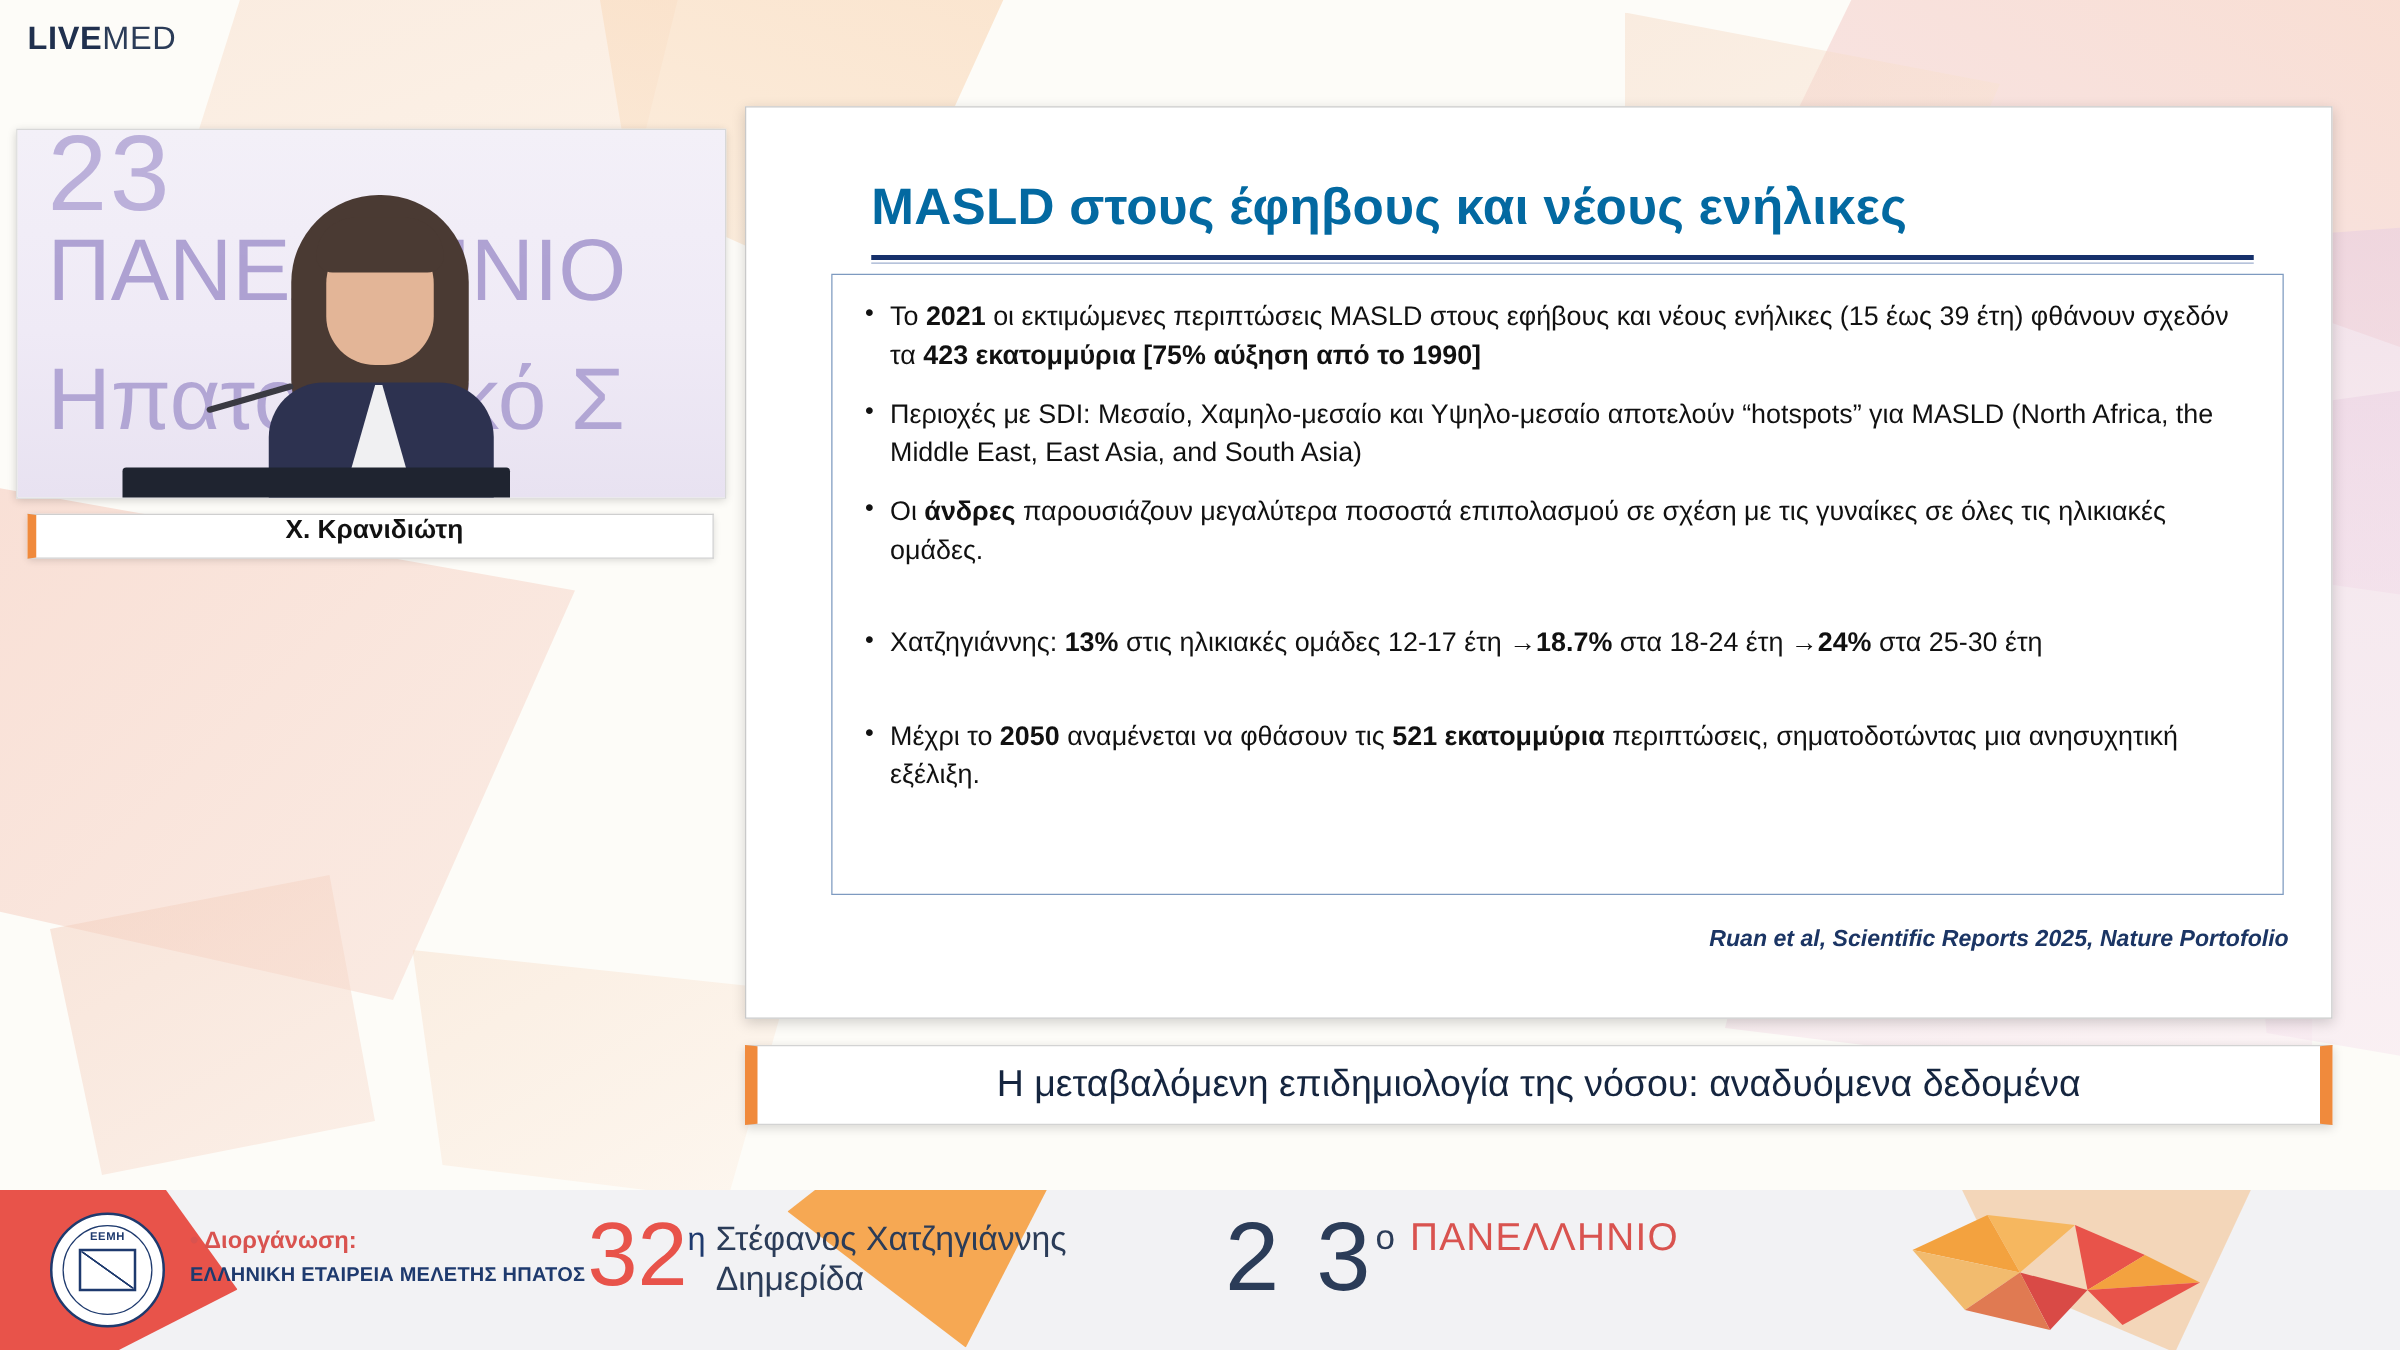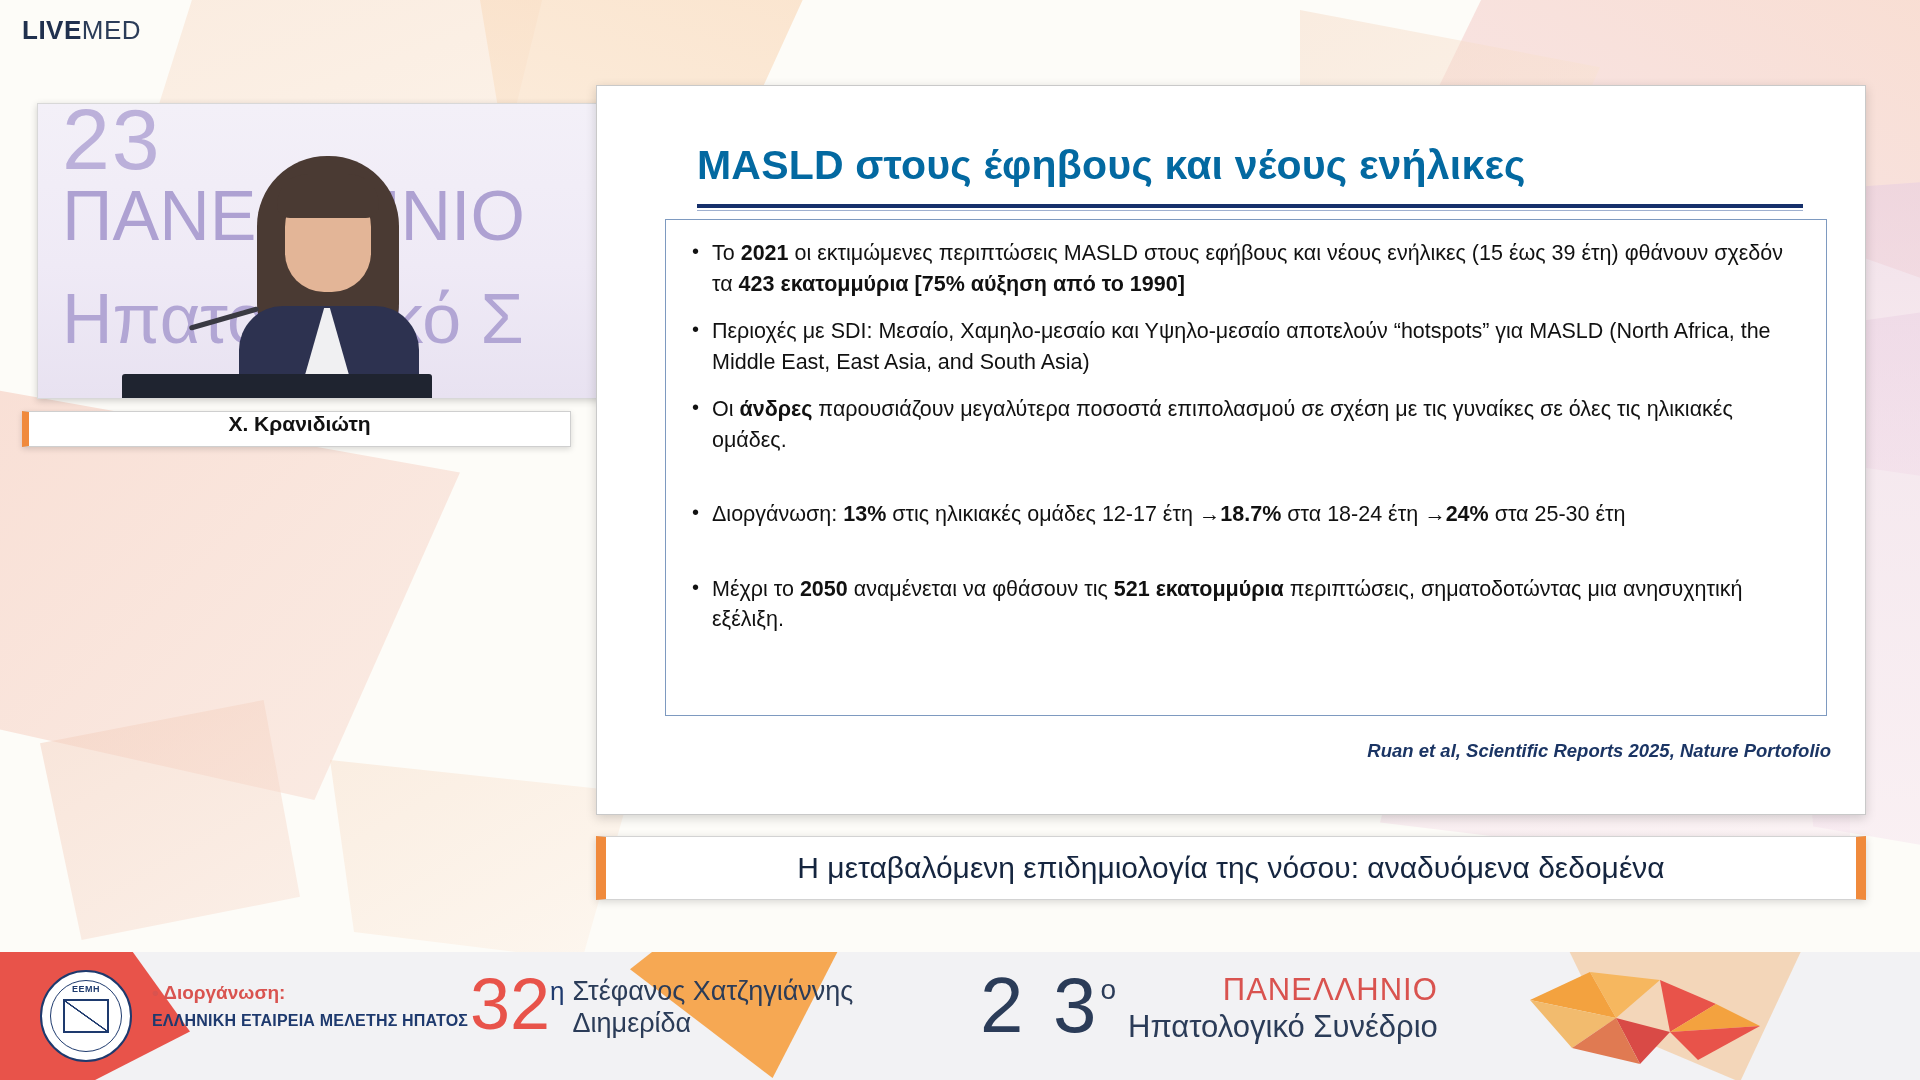--- a/index.html
+++ b/index.html
@@ -46,21 +46,21 @@
 
   
   .logo { position:absolute; left:22px; top:15px; font-size:26px; letter-spacing:.5px;
           color:#20304e; }
   .logo b { font-weight: 800; }
   .logo span { font-weight: 400; color:#2b3c58; }
 
   
   .cam { position:absolute; left:13px; top:103px; width:568px; height:296px;
          background:#fff; border:1px solid #d8d8d8; box-shadow:0 2px 7px rgba(0,0,0,.18);
-         overflow:hidden;margin-left:24px; }
+         overflow:hidden; }
   .cam .poster { position:absolute; inset:0;
       background:
         linear-gradient(180deg,#f3f0f8 0%, #efeaf6 55%, #e8e2f1 100%); }
   .cam .bigtext { position:absolute; left:24px; top:-14px; font-size:86px; font-weight:400;
         color:#9b8bc9; opacity:.62; letter-spacing:2px; white-space:nowrap;
         font-family:"Liberation Sans", sans-serif; }
   .cam .bigtext2 { position:absolute; left:24px; top:72px; font-size:70px; color:#8f7fc2;
         opacity:.68; white-space:nowrap; }
   .cam .bigtext3 { position:absolute; left:24px; top:175px; font-size:70px; color:#8f7fc2;
         opacity:.62; white-space:nowrap; }
@@ -200,21 +200,21 @@
   <div class="slide">
     <div class="slide-title">MASLD στους έφηβους και νέους ενήλικες</div>
     <div class="title-rule"></div>
     <div class="title-rule2"></div>
 
     <div class="bulletbox">
       <ul class="bl" id="bullet-list">
           <li><span>Το </span><b>2021</b><span> οι εκτιμώμενες περιπτώσεις MASLD στους εφήβους και νέους ενήλικες (15 έως 39 έτη) φθάνουν σχεδόν τα </span><b>423 εκατομμύρια [75% αύξηση από το 1990]</b></li>
           <li><span>Περιοχές με SDI: Μεσαίο, Χαμηλο-μεσαίο και Υψηλο-μεσαίο αποτελούν “hotspots” για MASLD (North Africa, the Middle East, East Asia, and South Asia)</span></li>
           <li><span>Οι </span><b>άνδρες</b><span> παρουσιάζουν μεγαλύτερα ποσοστά επιπολασμού σε σχέση με τις γυναίκες σε όλες τις ηλικιακές ομάδες.</span></li>
-          <li class="gap"><span>Διοργάνωση: </span><b>13%</b><span> στις ηλικιακές ομάδες 12-17 έτη </span><b>→18.7%</b><span> στα 18-24 έτη </span><b>→24%</b><span> στα 25-30 έτη</span></li>
+          <li class="gap"><span>Χατζηγιάννης: </span><b>13%</b><span> στις ηλικιακές ομάδες 12-17 έτη </span><b>→18.7%</b><span> στα 18-24 έτη </span><b>→24%</b><span> στα 25-30 έτη</span></li>
           <li class="gap"><span>Μέχρι το </span><b>2050</b><span> αναμένεται να φθάσουν τις </span><b>521 εκατομμύρια</b><span> περιπτώσεις, σηματοδοτώντας μια ανησυχητική εξέλιξη.</span></li>
         </ul>
     </div>
 
     <div class="citation">Ruan et al, Scientific Reports 2025, Nature Portofolio</div>
   </div>
 
   <div class="session">
     <span>Η μεταβαλόμενη επιδημιολογία της νόσου: αναδυόμενα δεδομένα</span>
   </div>
@@ -243,21 +243,20 @@
         <div>Στέφανος Χατζηγιάννης</div>
         <div>Διημερίδα</div>
       </div>
     </div>
 
     <div class="ev23">
       <div class="num">2 3</div>
       <div class="sup">ο</div>
       <div class="txt">
         <div class="a">ΠΑΝΕΛΛΗΝΙΟ</div>
-        <div class="b">Ηπατολογικό Συνέδριο</div>
       </div>
     </div>
 
     <svg class="liver" viewBox="0 0 250 112">
       <polygon points="10,40 70,12 96,58" fill="#f3a23f"></polygon>
       <polygon points="70,12 140,20 96,58" fill="#f6b75f"></polygon>
       <polygon points="140,20 196,44 150,72" fill="#e8534a"></polygon>
       <polygon points="96,58 150,72 120,104" fill="#d94a46"></polygon>
       <polygon points="10,40 96,58 52,88" fill="#f2bb6e"></polygon>
       <polygon points="96,58 120,104 52,88" fill="#e07a52"></polygon>

